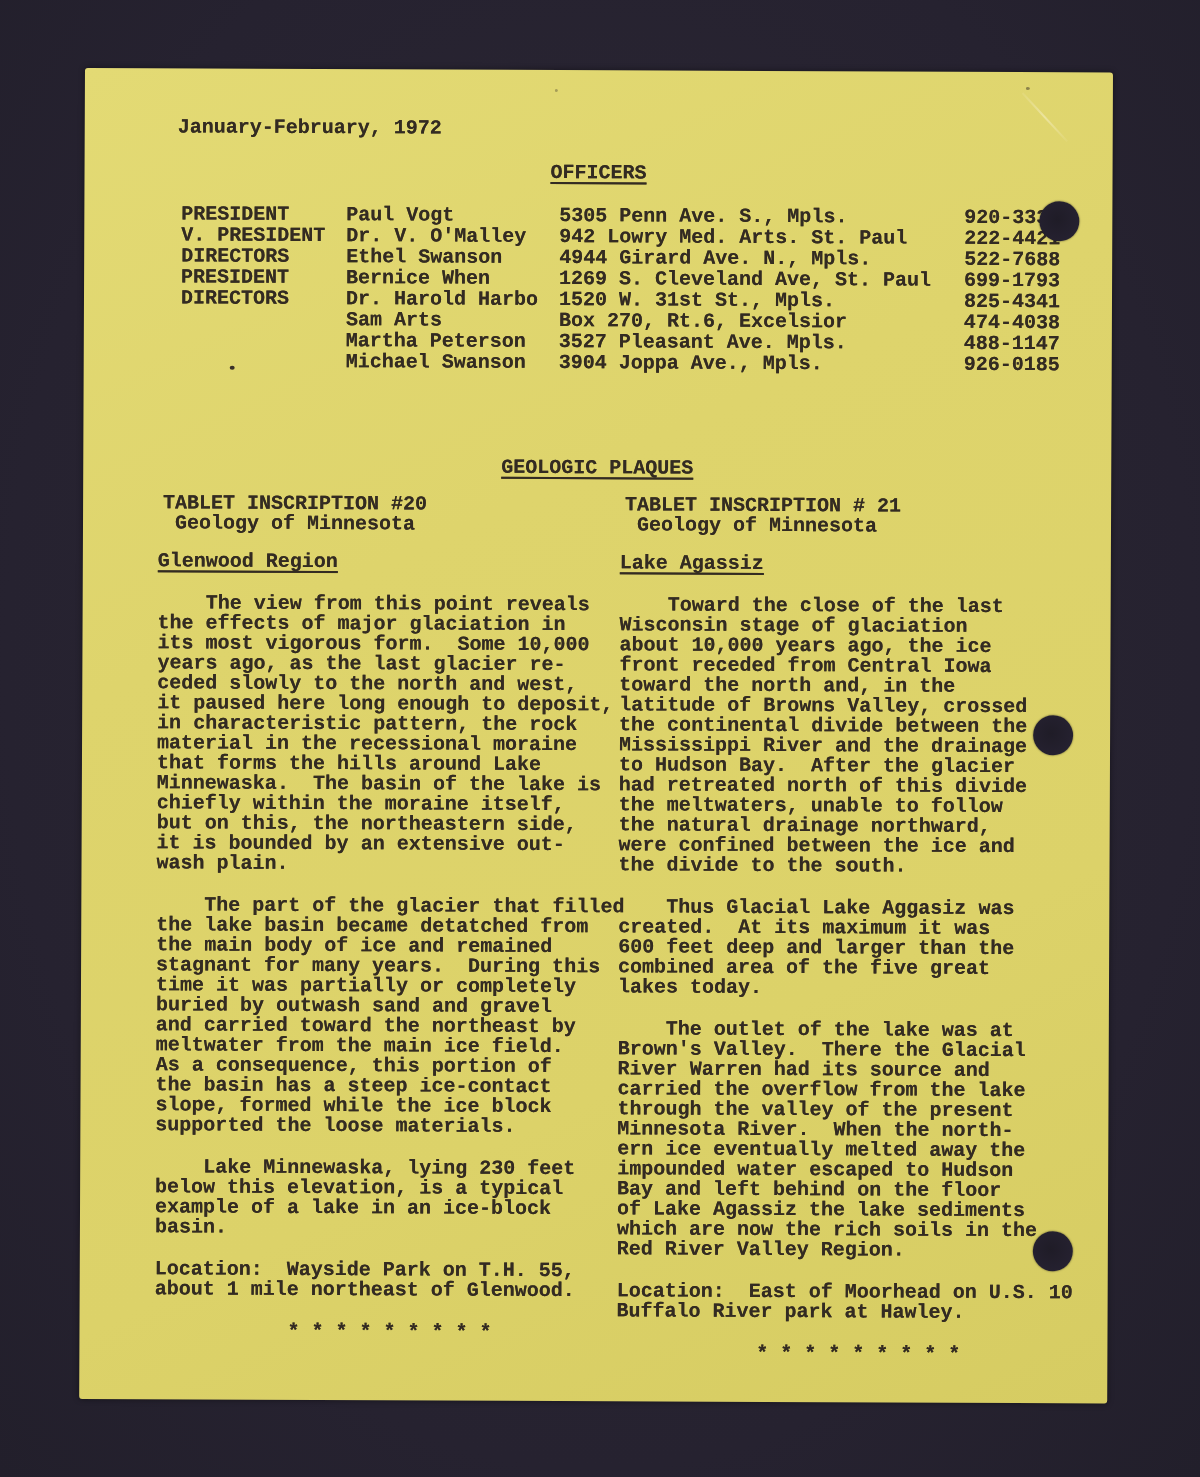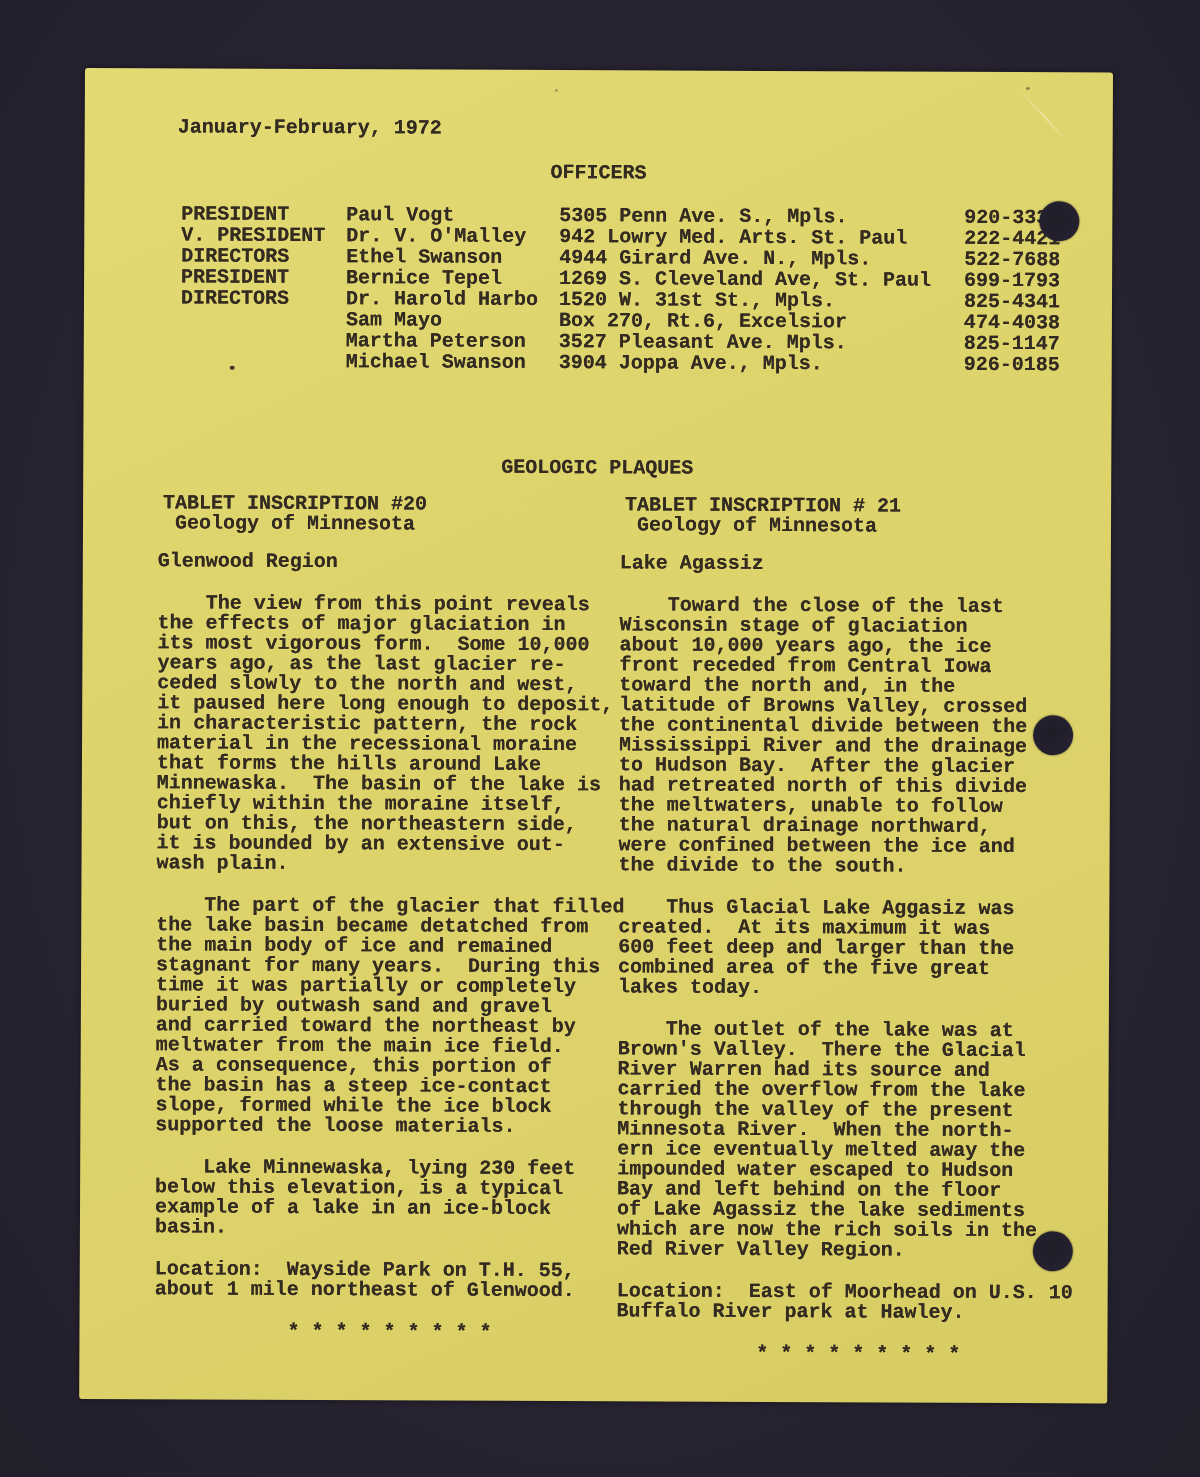--- a/index.html
+++ b/index.html
@@ -26,21 +26,21 @@
     font-weight: bold;
   }
 
   .tw { white-space: pre; line-height: 20px; text-shadow: 0 0 0.6px rgba(45,35,25,0.75); }
 
   .date-line { position: absolute; left: 93px; top: 49px; }
 
   .center-head { position: absolute; left: 0; top: 0; width: 100%; text-align: center; }
   .officers-heading { top: 93px; }
   .plaques-heading  { top: 388px; }
-  .u { text-decoration-thickness: 2px; text-underline-offset: 4px; }
+  .u { text-decoration: underline; text-decoration-thickness: 2px; text-underline-offset: 4px; }
 
   .officers-table { position: absolute; left: 97px; top: 135px; width: 910px; }
   .orow { position: relative; height: 21px; }
   .orow span { position: absolute; top: 0; white-space: pre; line-height: 21px; text-shadow: 0 0 0.6px rgba(45,35,25,0.75); }
   .c-role  { left: 0; }
   .c-name  { left: 165px; }
   .c-addr  { left: 378px; }
   .c-phone { left: 783px; }
 
   .col { position: absolute; top: 425px; }
@@ -94,41 +94,41 @@
         <span class="c-phone">222-4421</span>
       </div>
       <div class="orow">
         <span class="c-role">DIRECTORS</span>
         <span class="c-name">Ethel Swanson</span>
         <span class="c-addr">4944 Girard Ave. N., Mpls.</span>
         <span class="c-phone">522-7688</span>
       </div>
       <div class="orow">
         <span class="c-role">PRESIDENT</span>
-        <span class="c-name">Bernice Tepel</span>
+        <span class="c-name">Bernice When</span>
         <span class="c-addr">1269 S. Cleveland Ave, St. Paul</span>
         <span class="c-phone">699-1793</span>
       </div>
       <div class="orow">
         <span class="c-role">DIRECTORS</span>
         <span class="c-name">Dr. Harold Harbo</span>
         <span class="c-addr">1520 W. 31st St., Mpls.</span>
         <span class="c-phone">825-4341</span>
       </div>
       <div class="orow">
         <span class="c-role"></span>
-        <span class="c-name">Sam Mayo</span>
+        <span class="c-name">Sam Arts</span>
         <span class="c-addr">Box 270, Rt.6, Excelsior</span>
         <span class="c-phone">474-4038</span>
       </div>
       <div class="orow">
         <span class="c-role"></span>
         <span class="c-name">Martha Peterson</span>
         <span class="c-addr">3527 Pleasant Ave. Mpls.</span>
-        <span class="c-phone">825-1147</span>
+        <span class="c-phone">488-1147</span>
       </div>
       <div class="orow">
         <span class="c-role"></span>
         <span class="c-name">Michael Swanson</span>
         <span class="c-addr">3904 Joppa Ave., Mpls.</span>
         <span class="c-phone">926-0185</span>
       </div>
     </div>
 
     <div class="center-head plaques-heading tw"><span class="u">GEOLOGIC PLAQUES</span></div>

